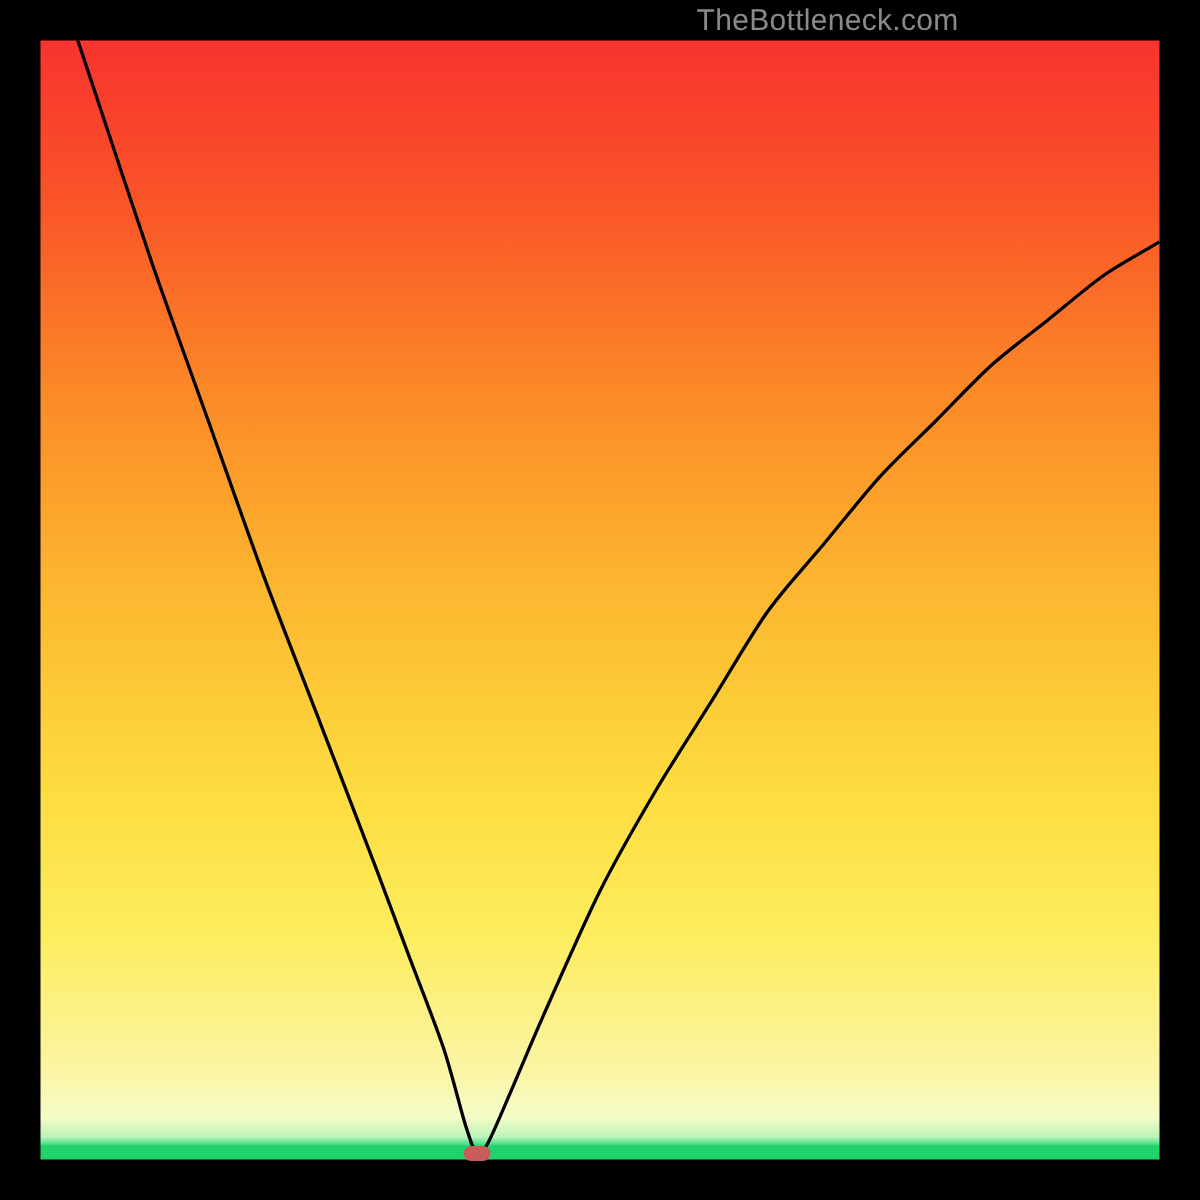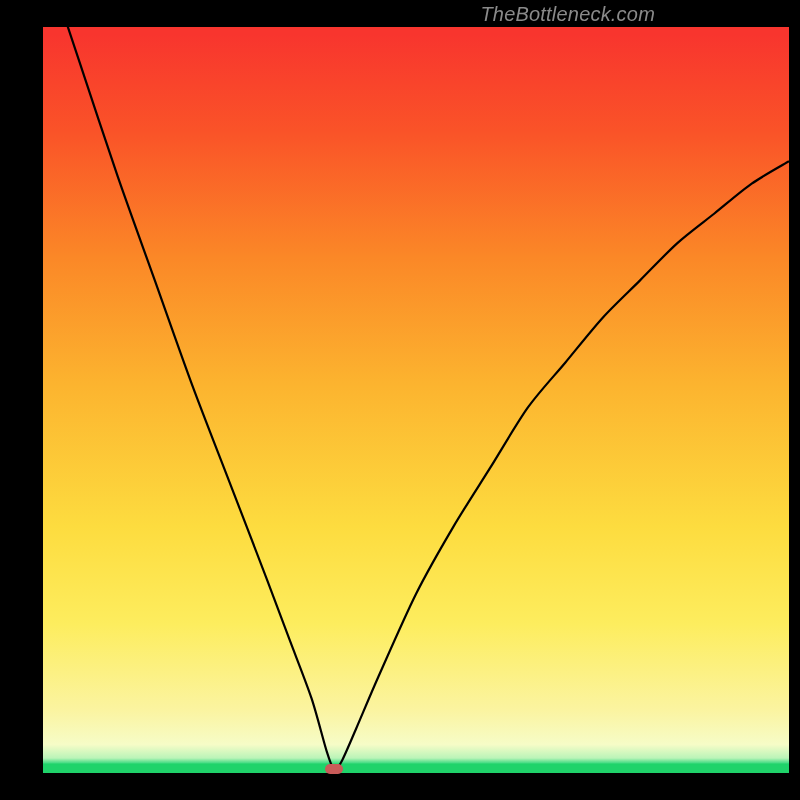--- a/index.html
+++ b/index.html
@@ -5,24 +5,23 @@
   * { margin: 0; padding: 0; box-sizing: border-box; }
   body {
     width: 800px;
     height: 800px;
     background: #000;
     position: relative;
     font-family: Arial, sans-serif;
   }
   .outer {
     position: absolute;
-    left: 16px; top: 0;
+    left: 0; top: 0;
     width: 664px; height: 800px;
     background: #000;
-    font-style: italic;
   }
   .plot {
     position: absolute;
     left: 27px;
     top: 27px;
     width: 746px;
     height: 746px;
     background: linear-gradient(
       to top,
       #1fd36a 0%,

